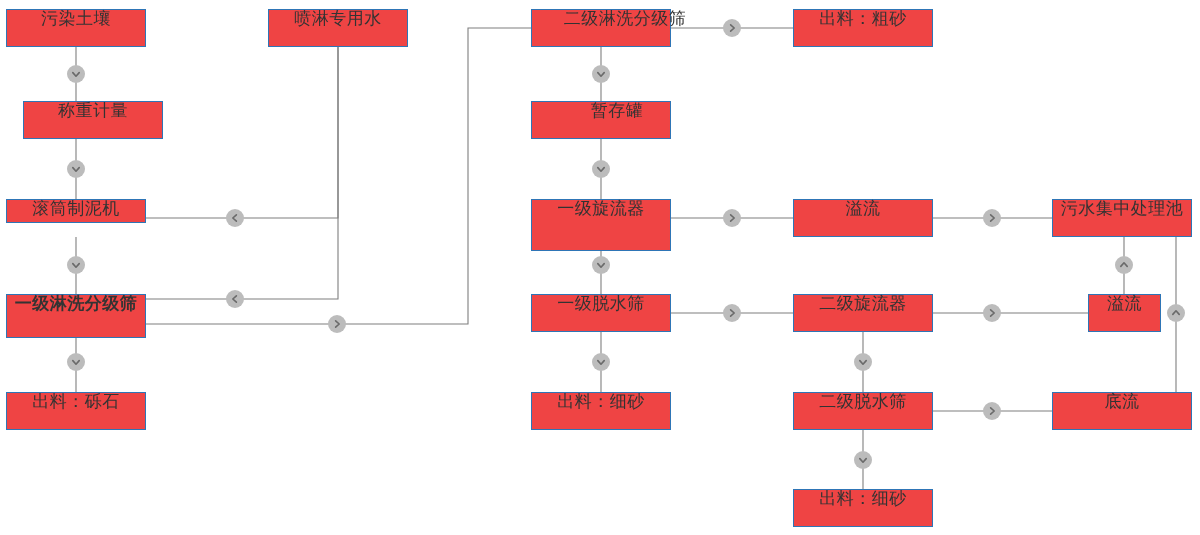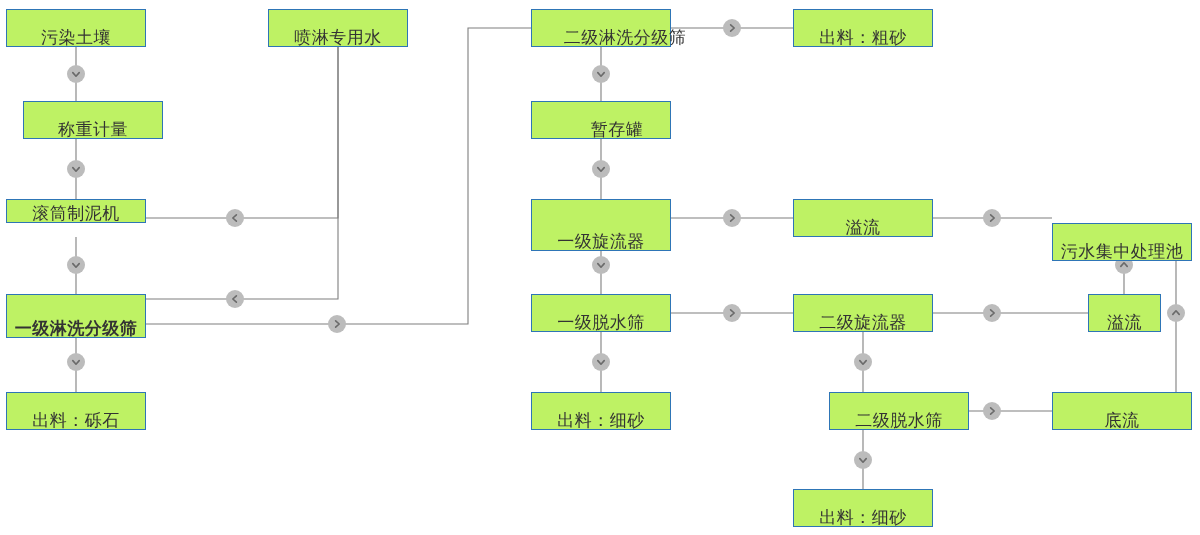--- a/index.html
+++ b/index.html
@@ -6,22 +6,22 @@
   body{
     font-family:"Liberation Sans","DejaVu Sans",sans-serif;
     width:1200px;height:535px;overflow:hidden;
   }
   #canvas{position:relative;width:1200px;height:535px;}
   svg#wires{position:absolute;left:0;top:0;width:1200px;height:535px;}
   .node{
     position:absolute;
     box-sizing:border-box;
     border:1px solid #2e75b6;
-    background:#bef264;
-    display:flex;align-items:flex-end;justify-content:center;
+    background:#ef4444;
+    display:flex;align-items:flex-start;justify-content:center;
     color:#333333;
     font-size:17px;
     line-height:1;
     letter-spacing:0.5px;
     white-space:nowrap;
     z-index:2;
   }
   .marker-circle{fill:#bcbcbc;}
   .marker-chev{fill:none;stroke:#6a6a6a;stroke-width:1.6;stroke-linecap:round;stroke-linejoin:round;}
   .wire{stroke:#7f7f7f;stroke-width:1.1;fill:none;}
@@ -200,42 +200,42 @@
       </div>
       <div class="node" style="left: 6px; top: 199px; width: 140px; height: 24px;">
         <span>滚筒制泥机</span>
       </div>
       <div class="node" style="left: 531px; top: 199px; width: 140px; height: 52px;">
         <span>一级旋流器</span>
       </div>
       <div class="node" style="left: 793px; top: 199px; width: 140px; height: 38px;">
         <span>溢流</span>
       </div>
-      <div class="node" style="left: 1052px; top: 199px; width: 140px; height: 38px; margin-top: 24px;">
+      <div class="node" style="left: 1052px; top: 199px; width: 140px; height: 38px;">
         <span>污水集中处理池</span>
       </div>
       <div class="node" style="left: 6px; top: 294px; width: 140px; height: 44px; font-weight: bold;">
         <span>一级淋洗分级筛</span>
       </div>
       <div class="node" style="left: 531px; top: 294px; width: 140px; height: 38px;">
         <span>一级脱水筛</span>
       </div>
       <div class="node" style="left: 793px; top: 294px; width: 140px; height: 38px;">
         <span>二级旋流器</span>
       </div>
       <div class="node" style="left: 1088px; top: 294px; width: 73px; height: 38px;">
         <span>溢流</span>
       </div>
       <div class="node" style="left: 6px; top: 392px; width: 140px; height: 38px;">
         <span>出料：砾石</span>
       </div>
       <div class="node" style="left: 531px; top: 392px; width: 140px; height: 38px;">
         <span>出料：细砂</span>
       </div>
-      <div class="node" style="left: 793px; top: 392px; width: 140px; height: 38px; margin-left: 36px;">
+      <div class="node" style="left: 793px; top: 392px; width: 140px; height: 38px;">
         <span>二级脱水筛</span>
       </div>
       <div class="node" style="left: 1052px; top: 392px; width: 140px; height: 38px;">
         <span>底流</span>
       </div>
       <div class="node" style="left: 793px; top: 489px; width: 140px; height: 38px;">
         <span>出料：细砂</span>
       </div>
     </div>
 </div>

